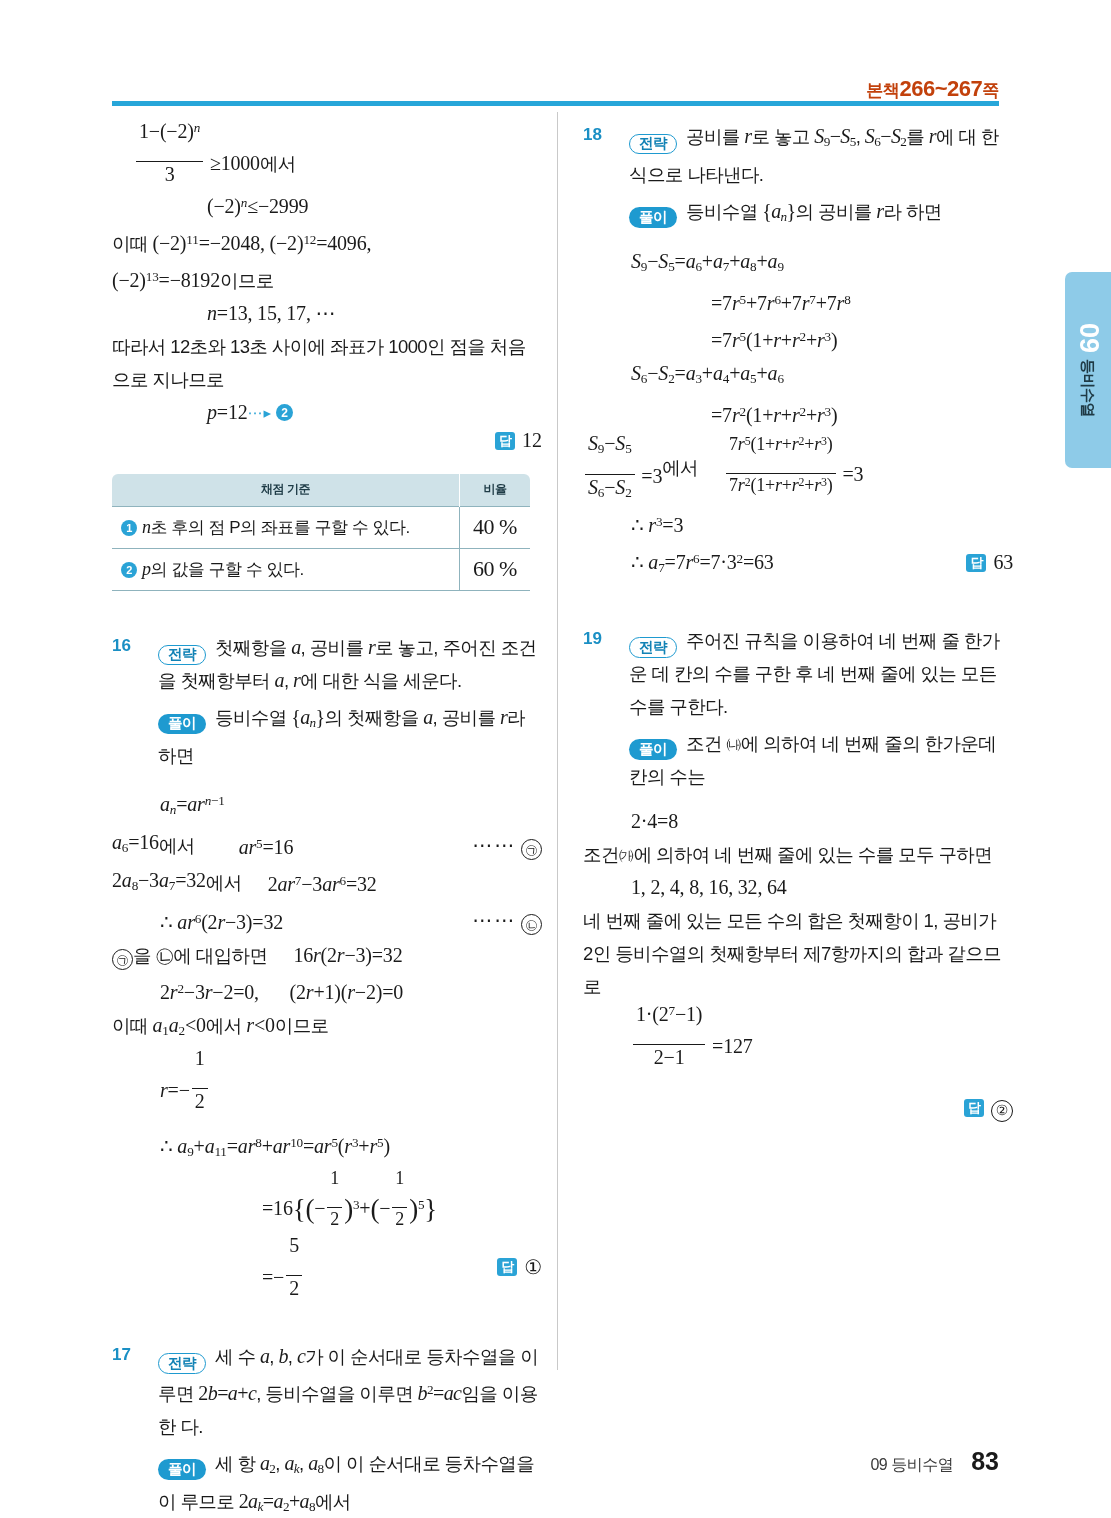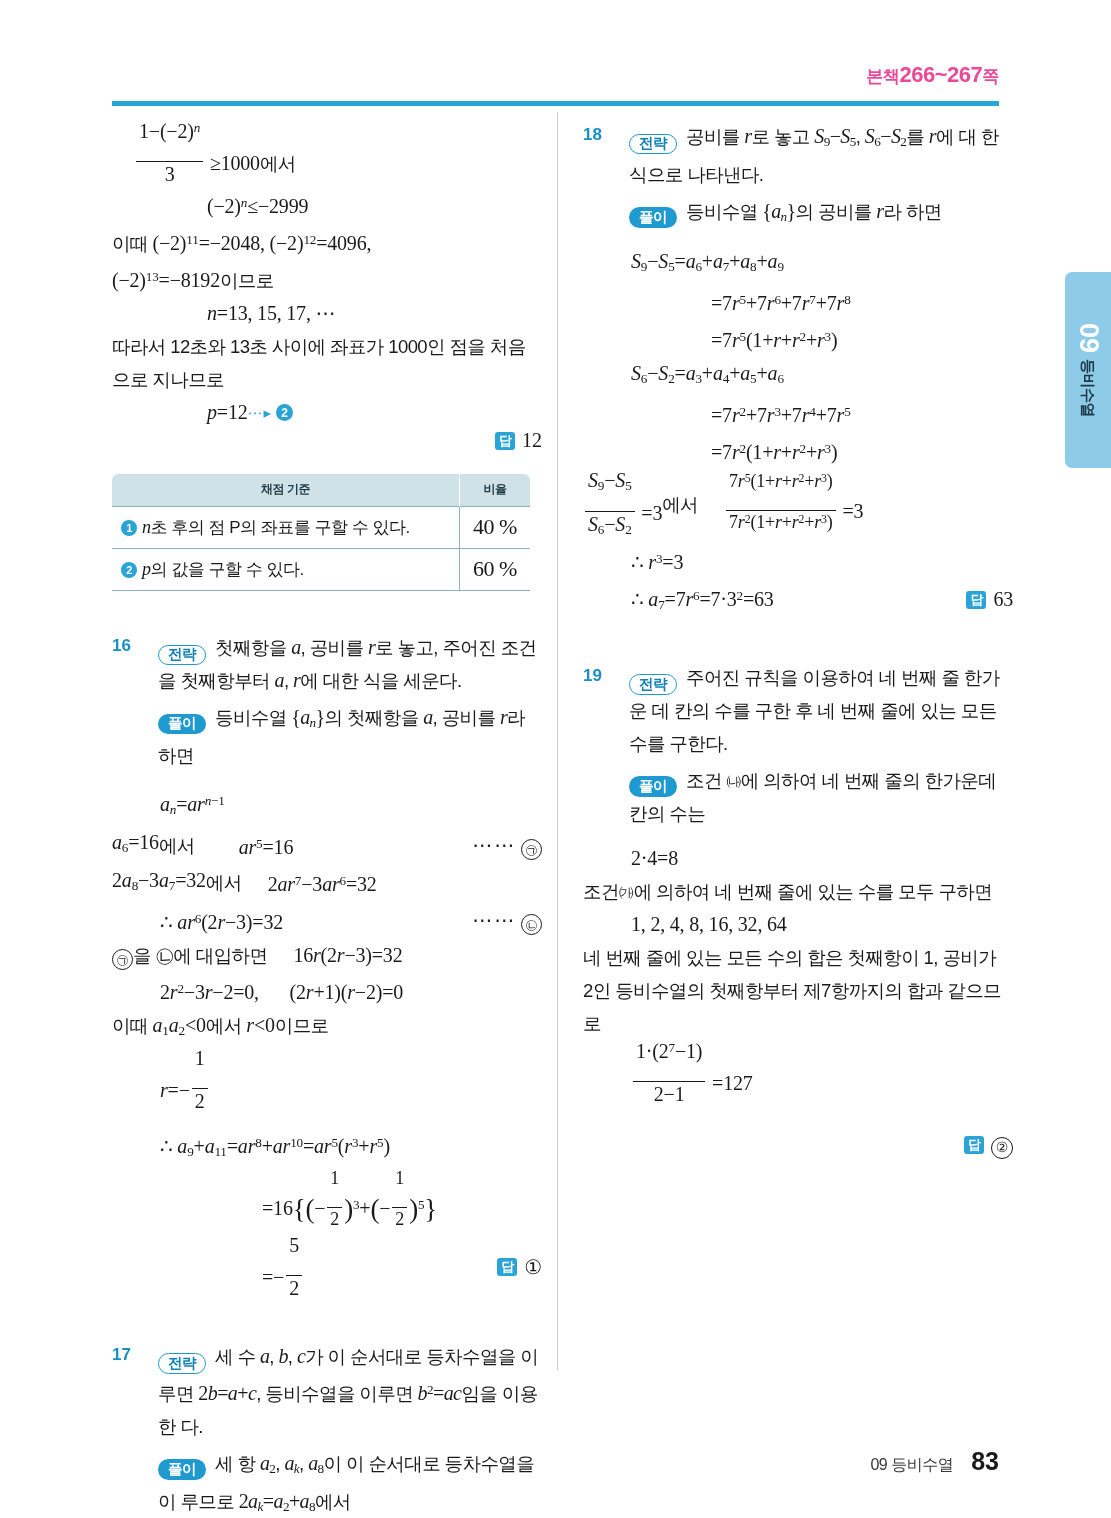--- a/index.html
+++ b/index.html
@@ -17,26 +17,26 @@
     width: 1111px;
     height: 1518px;
     margin: 0 auto;
     background: #ffffff;
     overflow: hidden;
   }
 
   
   .header-ref {
     position: absolute;
-    top: 62px;
+    top: 76px;
     right: 112px;
     font-family: "Liberation Sans", sans-serif;
     font-weight: bold;
     font-size: 17px;
-    color: #ec4899;
+    color: #c2410c;
     letter-spacing: -0.3px;
   }
   .header-ref .num {
     font-size: 22px;
     letter-spacing: -0.5px;
   }
   .header-rule {
     position: absolute;
     left: 112px;
     right: 112px;
@@ -612,23 +612,20 @@
       <div class="ln" style="padding-left:128px;">
         <span class="mth">=7<i class="v">r</i><sup>5</sup>+7<i class="v">r</i><sup>6</sup>+7<i class="v">r</i><sup>7</sup>+7<i class="v">r</i><sup>8</sup></span>
       </div>
       <div class="ln" style="padding-left:128px;">
         <span class="mth">=7<i class="v">r</i><sup>5</sup>(1+<i class="v">r</i>+<i class="v">r</i><sup>2</sup>+<i class="v">r</i><sup>3</sup>)</span>
       </div>
       <div class="ln indent2">
         <span class="mth"><i class="v">S</i><sub>6</sub>−<i class="v">S</i><sub>2</sub>=<i class="v">a</i><sub>3</sub>+<i class="v">a</i><sub>4</sub>+<i class="v">a</i><sub>5</sub>+<i class="v">a</i><sub>6</sub></span>
       </div>
       <div class="ln" style="padding-left:128px;">
-        <span class="mth">=7<i class="v">r</i><sup>2</sup>+7<i class="v">r</i><sup>3</sup>+7<i class="v">r</i><sup>4</sup>+7<i class="v">r</i><sup>5</sup></span>
-      </div>
-      <div class="ln" style="padding-left:128px;">
         <span class="mth">=7<i class="v">r</i><sup>2</sup>(1+<i class="v">r</i>+<i class="v">r</i><sup>2</sup>+<i class="v">r</i><sup>3</sup>)</span>
       </div>
 
       <div class="ln" style="display:flex;align-items:center;line-height:58px;">
         <span class="mth">
           <span class="frac"><span class="nu"><i class="v">S</i><sub>9</sub>−<i class="v">S</i><sub>5</sub></span><span class="de"><i class="v">S</i><sub>6</sub>−<i class="v">S</i><sub>2</sub></span></span>
           =3</span>
           <span class="kr">에서</span>
         <span class="mth gap-m">
           <span class="frac sm"><span class="nu">7<i class="v">r</i><sup>5</sup>(1+<i class="v">r</i>+<i class="v">r</i><sup>2</sup>+<i class="v">r</i><sup>3</sup>)</span><span class="de">7<i class="v">r</i><sup>2</sup>(1+<i class="v">r</i>+<i class="v">r</i><sup>2</sup>+<i class="v">r</i><sup>3</sup>)</span></span>

